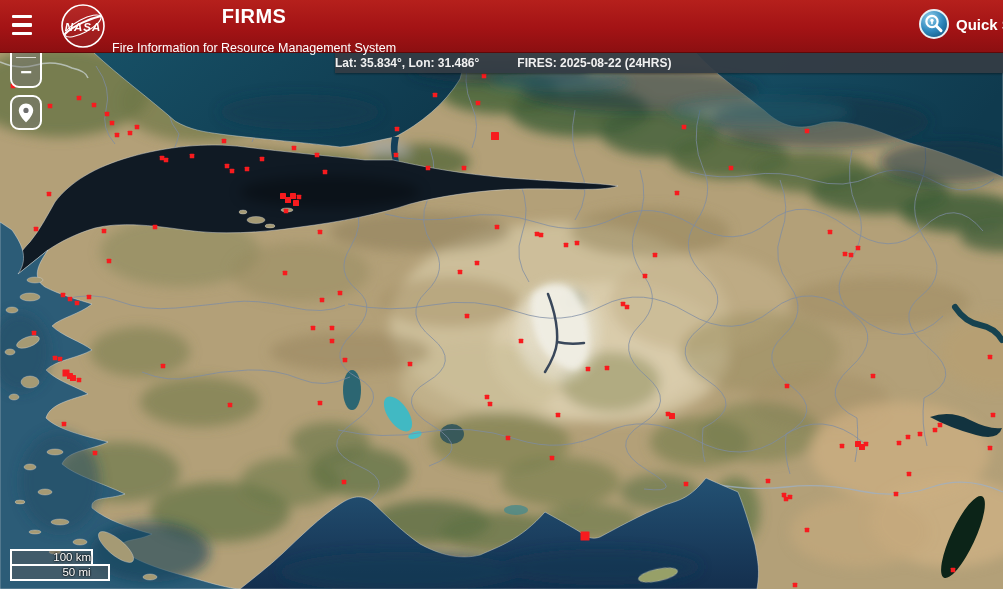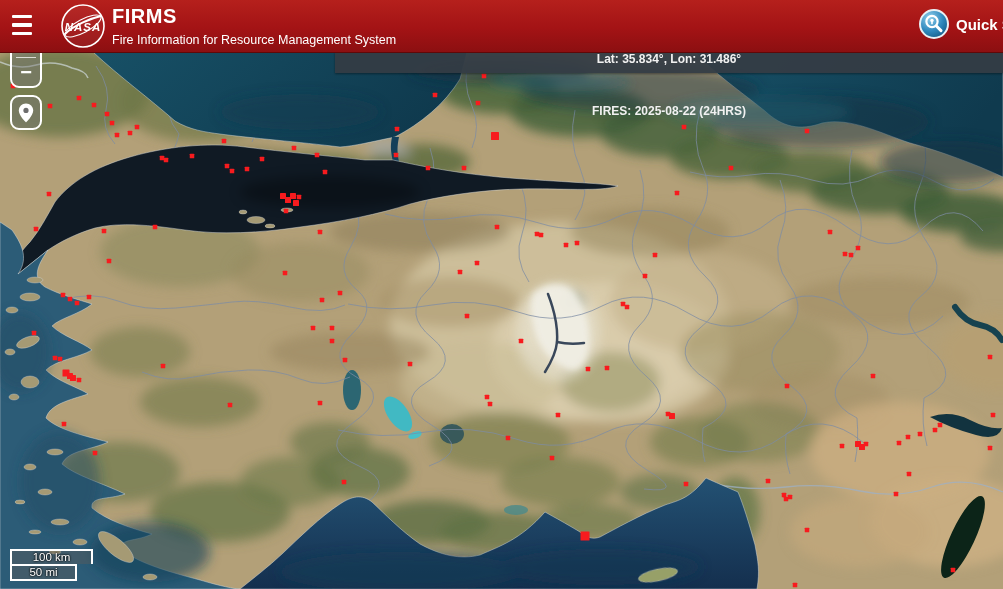--- a/index.html
+++ b/index.html
@@ -2,36 +2,36 @@
 <html><head>
 <meta charset="utf-8">
 <style>
   html,body{margin:0;padding:0;}
   body{width:1003px;height:589px;overflow:hidden;position:relative;
        font-family:"Liberation Sans",sans-serif;background:#0e2a3a;}
 
   
   .app-header{position:absolute;left:0;top:0;width:1003px;height:52px;
     background:linear-gradient(#b5201c,#a31315 55%,#8c0f11);
-    border-bottom:1px solid #5f0808;z-index:30;}
+    border-bottom:1px solid #5f0808;z-index:30;text-align:center;}
   .menu-btn{position:absolute;left:12px;top:15px;width:22px;height:20px;
     display:flex;flex-direction:column;justify-content:space-between;cursor:pointer;}
   .menu-btn span{display:block;width:20px;height:3.2px;background:#fff;border-radius:1px;}
   .nasa-logo{position:absolute;left:60px;top:3px;}
   .brand{position:absolute;left:112px;top:3px;color:#fff;}
   .brand .title{font-size:20px;font-weight:700;letter-spacing:.5px;line-height:26px;}
-  .brand .subtitle{font-size:12.5px;font-weight:400;margin-top:4px;}
+  .brand .subtitle{font-size:12.5px;font-weight:400;margin-top:12px;}
   .quick-search{position:absolute;left:919px;top:9px;display:flex;align-items:center;
     gap:7px;color:#fff;font-weight:700;font-size:15px;cursor:pointer;white-space:nowrap;}
 
   
   .status-bar{position:absolute;left:335px;top:52px;width:668px;height:21px;
     background:rgba(52,60,68,.95);color:#f1f1f1;font-size:12px;font-weight:700;
     display:flex;align-items:center;gap:38px;box-sizing:border-box;
-    z-index:25;box-shadow:0 1px 2px rgba(0,0,0,.4);flex-direction:column;}
+    z-index:25;box-shadow:0 1px 2px rgba(0,0,0,.4);}
 
   
   .map-wrap{position:absolute;left:0;top:52px;width:1003px;height:537px;}
   .map-wrap svg{display:block;}
 
   
   .zoom-ctrl{position:absolute;left:10px;top:26px;width:32px;height:62px;
     background:rgba(120,120,120,.45);border:2px solid #fff;border-radius:9px;
     box-sizing:border-box;z-index:20;display:flex;flex-direction:column;}
   .zoom-ctrl .zbtn{flex:1;display:flex;align-items:center;justify-content:center;
@@ -39,23 +39,23 @@
   .zoom-ctrl .divider{height:1px;background:rgba(255,255,255,.75);margin:0 4px;}
   .locate-btn{position:absolute;left:10px;top:95px;width:32px;height:35px;
     background:rgba(120,120,120,.45);border:2px solid #fff;border-radius:9px;
     box-sizing:border-box;z-index:20;display:flex;align-items:center;justify-content:center;
     cursor:pointer;}
 
   
   .scale-bar{position:absolute;left:10px;bottom:8px;z-index:20;color:#fff;
     font-size:11.5px;text-shadow:0 0 2px #000,0 0 2px #000;}
   .scale-km{width:79px;height:13px;border:2px solid #fff;border-bottom:none;
-    background:rgba(90,90,90,.45);text-align:center;line-height:13px;}
+    background:rgba(90,90,90,.45);text-align:right;line-height:13px;}
   .scale-mi{width:63px;height:13px;border:2px solid #fff;
-    background:rgba(90,90,90,.45);text-align:center;line-height:12px;}
+    background:rgba(90,90,90,.45);text-align:center;line-height:12px;padding-left:33px;}
 </style>
 </head>
 <body>
 
 <div class="map-wrap">
 <svg width="1003" height="537" viewBox="0 0 1003 537" xmlns="http://www.w3.org/2000/svg">
   <defs>
     <filter id="soft" x="-30%" y="-30%" width="160%" height="160%">
       <feGaussianBlur stdDeviation="6"></feGaussianBlur>
     </filter>

